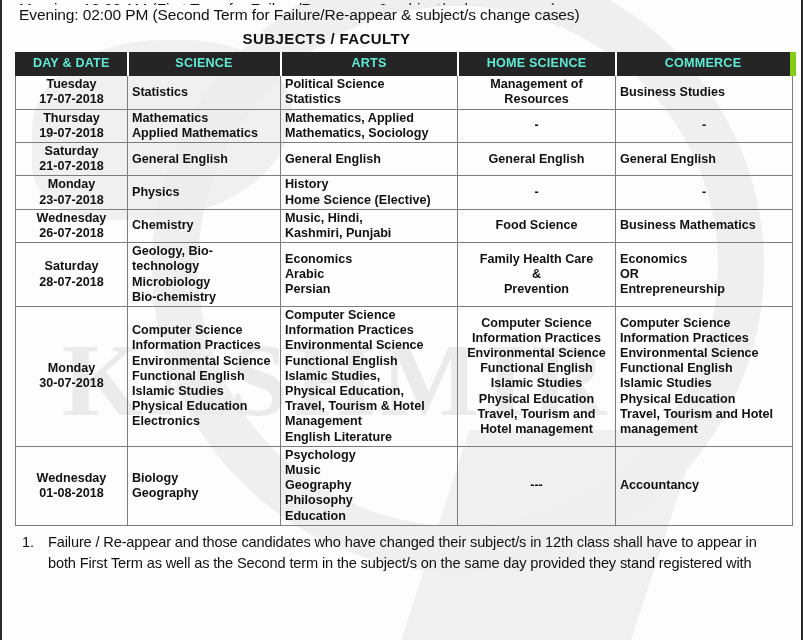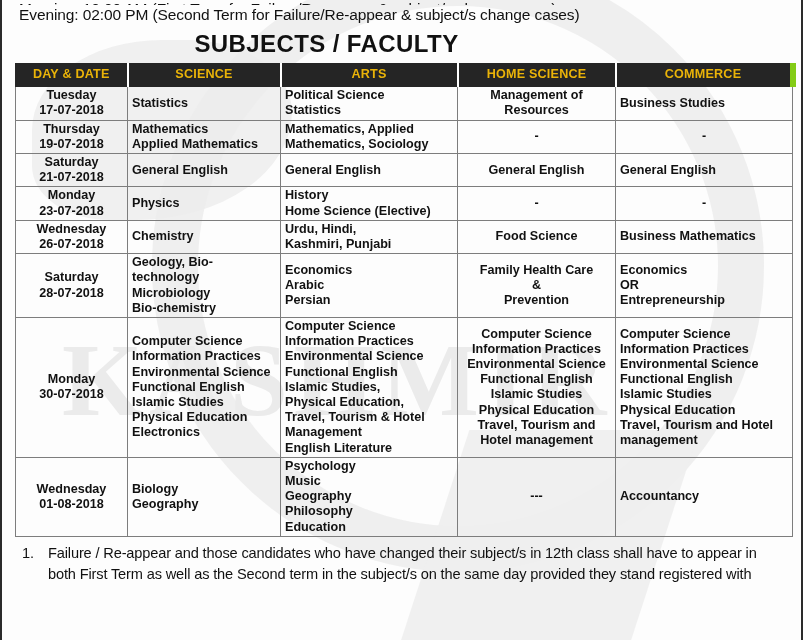--- a/index.html
+++ b/index.html
@@ -78,21 +78,21 @@
     letter-spacing: -.1px;
   }
   .timing-line.clipped {
     height: 6px;
     overflow: hidden;
     margin-top: -1px;
   }
 
   .subjects-title {
     text-align: center;
-    font-size: 24px;
+    font-size: 15px;
     font-weight: bold;
     letter-spacing: .4px;
     margin: 6px 0 5px 0;
     padding-right: 150px;
   }
 
   table.sched {
     border-collapse: collapse;
     table-layout: fixed;
     width: 777px;
@@ -103,21 +103,21 @@
     border: 1px solid #7d7d7d;
     vertical-align: middle;
     padding: 1px 4px;
     font-size: 12.6px;
     font-weight: bold;
     line-height: 15.2px;
     background: transparent;
   }
   table.sched thead th {
     background: #252525;
-    color: #eab308;
+    color: #5eead4;
     text-align: center;
     font-size: 12.6px;
     letter-spacing: .2px;
     padding: 3px 2px 4px 2px;
     border: 1px solid #252525;
     border-right: 2px solid #ffffff;
   }
   table.sched thead th:last-child { border-right: 6px solid #84cc16; }
 
   td.daydate {
@@ -253,21 +253,21 @@
           </tr>
           <tr>
             <td class="daydate">
               <div>Wednesday</div>
               <div>26-07-2018</div>
             </td>
             <td class="cell">
               <div>Chemistry</div>
             </td>
             <td class="cell">
-              <div>Urdu, Hindi,</div>
+              <div>Music, Hindi,</div>
               <div>Kashmiri, Punjabi</div>
             </td>
             <td class="center">
               <div>Food Science</div>
             </td>
             <td class="cell">
               <div>Business Mathematics</div>
             </td>
           </tr>
           <tr>

